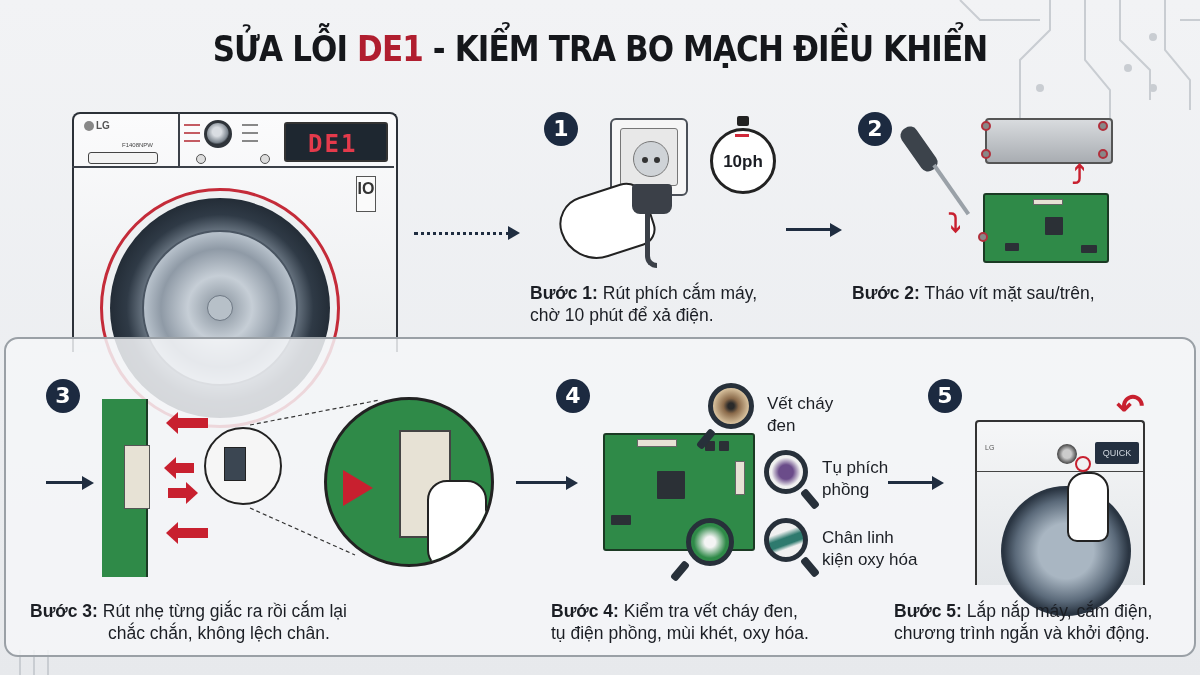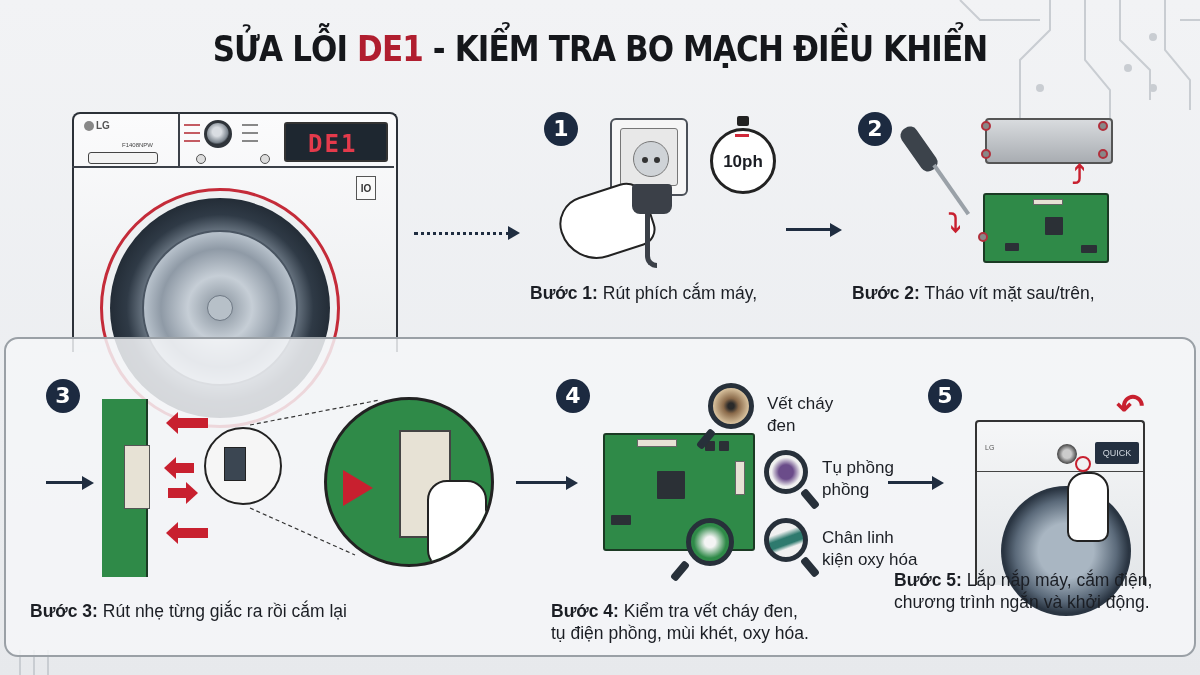--- a/index.html
+++ b/index.html
@@ -30,21 +30,21 @@
   .lg-logo { position: absolute; left: 12px; top: 8px; font-size: 10px; font-weight: bold; color: #555; display: flex; align-items: center; gap: 2px; }
   .lg-logo .dot { width: 10px; height: 10px; border-radius: 50%; background: #888; display:inline-block; }
   .model { position: absolute; left: 50px; top: 30px; font-size: 6px; color: #444; }
   .drawer { position: absolute; left: 16px; top: 40px; width: 70px; height: 12px; border: 1.5px solid #444; border-radius: 3px; background: #f3f3f3; }
   .knob { position: absolute; left: 132px; top: 8px; width: 28px; height: 28px; border-radius: 50%; background: radial-gradient(circle at 45% 40%, #d9dde2 25%, #7c858e 60%, #2f343a 70%); border: 3px solid #2f343a; }
   .ledbar { position: absolute; width: 16px; height: 2px; background: #c45b62; }
   .ledbar.g { background: #888; }
   .btn-round { position: absolute; width: 10px; height: 10px; border-radius: 50%; border: 1.5px solid #555; background: #ddd; }
   .display { position: absolute; left: 212px; top: 10px; width: 104px; height: 40px; background: #1e2730; border-radius: 3px; border: 2px solid #333; }
   .display .txt { position: absolute; left: 22px; top: 6px; color: #e33a4b; font-family: "DejaVu Sans Mono", monospace; font-size: 24px; font-weight: bold; letter-spacing: 2px; }
-  .energy { position: absolute; left: 284px; top: 64px; width: 20px; height: 24px; border: 1.5px solid #555; font-size: 10px; font-weight: bold; text-align: center; line-height: 24px; color: #333; background: #fafafa; }
+  .energy { position: absolute; left: 284px; top: 64px; width: 20px; height: 36px; border: 1.5px solid #555; font-size: 16px; font-weight: bold; text-align: center; line-height: 24px; color: #333; background: #fafafa; }
   .door-outer { position: absolute; left: 28px; top: 76px; width: 240px; height: 240px; border-radius: 50%; border: 3px solid #c42b39; background: #eef0f2; }
   .door-ring { position: absolute; left: 38px; top: 86px; width: 220px; height: 220px; border-radius: 50%; background: radial-gradient(circle, #9aa7b4 40%, #2f3a46 60%, #222b35 72%, #3b4652 74%); }
   .door-glass { position: absolute; left: 70px; top: 118px; width: 156px; height: 156px; border-radius: 50%; background: radial-gradient(circle at 50% 50%, #9aa4ae 10%, #c6ced6 30%, #8f9aa6 55%, #b6c0ca 70%); border: 2px solid #4a5562; }
   .door-hub { position: absolute; left: 135px; top: 183px; width: 26px; height: 26px; border-radius: 50%; background: #b7c0c8; border: 1px solid #6e7884; }
 
   .dotted-arrow { position: absolute; left: 414px; top: 232px; width: 96px; height: 2px; border-top: 3px dotted #1f2d40; }
   .arrow-head { position: absolute; width: 0; height: 0; border-top: 7px solid transparent; border-bottom: 7px solid transparent; border-left: 12px solid #1f2d40; }
   .solid-arrow { position: absolute; height: 3px; background: #1f2d40; }
 
   .badge {
@@ -166,20 +166,21 @@
     </div>
   </div>
 <div class="hand1"></div>
 <div class="plug"></div>
 <div class="cord"></div>
 <div class="timer-top"></div>
 <div class="timer"><span>10ph</span></div>
 <div class="timer-mark"></div>
 <div class="caption" style="left:530px;top:282px">
   <b>Bước 1:</b><span> Rút phích cắm máy,</span><br>
+  <span>chờ 10 phút để xả điện.</span>
 </div>
 
 <div class="solid-arrow" style="left:786px;top:228px;width:46px"></div>
 <div class="arrow-head" style="left:830px;top:223px"></div>
 
 <div class="badge" style="left:858px;top:112px">2</div>
 <div class="screwdriver-handle"></div>
 <div class="screwdriver-shaft"></div>
 <div class="cover"></div>
 <div class="screw" style="left:981px;top:121px"></div>
@@ -217,20 +218,21 @@
   <line x1="250" y1="425" x2="380" y2="400" stroke="#333" stroke-width="1.2" stroke-dasharray="4,3"></line>
   <line x1="250" y1="508" x2="355" y2="555" stroke="#333" stroke-width="1.2" stroke-dasharray="4,3"></line>
 </svg>
 <div class="zoom-big">
   <div style="position:absolute;left:72px;top:30px;width:52px;height:108px;background:#e7e2d5;border:2px solid #444"></div>
   <div style="position:absolute;left:16px;top:70px;width:0;height:0;border-top:18px solid transparent;border-bottom:18px solid transparent;border-left:30px solid #c8202f"></div>
   <div style="position:absolute;left:100px;top:80px;width:60px;height:90px;background:#fff;border:2px solid #222;border-radius:20px"></div>
 </div>
 <div class="caption" style="left:30px;top:600px">
   <b>Bước 3:</b><span> Rút nhẹ từng giắc ra rồi cắm lại</span><br>
+  <span style="padding-left:78px">chắc chắn, không lệch chân.</span>
 </div>
 
 <div class="solid-arrow" style="left:516px;top:481px;width:52px"></div>
 <div class="arrow-head" style="left:566px;top:476px"></div>
 
 <div class="badge" style="left:556px;top:379px">4</div>
 <div class="pcb pcb4">
   <div class="chip" style="left:52px;top:36px;width:28px;height:28px"></div>
   <div class="conn" style="left:32px;top:4px;width:40px;height:8px"></div>
   <div class="chip" style="left:100px;top:6px;width:10px;height:10px"></div>
@@ -240,37 +242,37 @@
 </div>
 <div class="lens" style="left:708px;top:383px;width:46px;height:46px;background:radial-gradient(circle,#2a2a2a 12%,#8a6a4a 30%,#d8c29e 70%)"></div>
 <div class="lens-handle" style="left:702px;top:428px;transform:rotate(40deg)"></div>
 <div class="lens" style="left:764px;top:450px;width:44px;height:44px;background:radial-gradient(circle,#6b4c8a 30%,#f0f0f0 60%)"></div>
 <div class="lens-handle" style="left:806px;top:488px;transform:rotate(-40deg)"></div>
 <div class="lens" style="left:764px;top:518px;width:44px;height:44px;background:linear-gradient(160deg,#f0f0f0 30%,#2e7a6e 45%,#2e7a6e 60%,#f0f0f0 70%)"></div>
 <div class="lens-handle" style="left:806px;top:556px;transform:rotate(-40deg)"></div>
 <div class="lens" style="left:686px;top:518px;width:48px;height:48px;background:radial-gradient(circle,#f4f4f4 20%,#2f8a48 60%)"></div>
 <div class="lens-handle" style="left:676px;top:560px;transform:rotate(40deg)"></div>
 <div class="lbl" style="left:767px;top:393px"><span>Vết cháy</span><br><span>đen</span></div>
-<div class="lbl" style="left:822px;top:457px"><span>Tụ phồng</span><br><span>phồng</span></div>
+<div class="lbl" style="left:822px;top:457px"><span>Tụ phích</span><br><span>phồng</span></div>
 <div class="lbl" style="left:822px;top:527px"><span>Chân linh</span><br><span>kiện oxy hóa</span></div>
 <div class="caption" style="left:551px;top:600px">
   <b>Bước 4:</b><span> Kiểm tra vết cháy đen,</span><br>
   <span>tụ điện phồng, mùi khét, oxy hóa.</span>
 </div>
 
 <div class="solid-arrow" style="left:888px;top:481px;width:46px"></div>
 <div class="arrow-head" style="left:932px;top:476px"></div>
 
 <div class="badge" style="left:928px;top:379px">5</div>
 <div class="washer5">
   <div style="position:absolute;left:0;top:18px;width:166px;height:32px;border-bottom:1.5px solid #444"></div>
   <div style="position:absolute;left:8px;top:22px;font-size:7px;color:#555">LG</div>
   <div style="position:absolute;left:80px;top:22px;width:20px;height:20px;border-radius:50%;background:radial-gradient(circle,#ccc 30%,#444 70%)"></div>
   <div style="position:absolute;left:98px;top:34px;width:16px;height:16px;border-radius:50%;border:2.5px solid #c8202f"></div>
   <div style="position:absolute;left:118px;top:20px;width:44px;height:22px;background:#243040;border-radius:2px;color:#cfd6de;font-size:9px;text-align:center;line-height:22px">QUICK</div>
   <div style="position:absolute;left:24px;top:64px;width:130px;height:130px;border-radius:50%;background:radial-gradient(circle,#a9b6c2 30%,#5b6a7a 55%,#2a3542 68%)"></div>
   <div style="position:absolute;left:90px;top:50px;width:42px;height:70px;background:#fff;border:2px solid #222;border-radius:18px 18px 10px 10px"></div>
 </div>
 <div class="red-arrow" style="left:1116px;top:386px;font-size:34px">↶</div>
-<div class="caption" style="left:894px;top:569px">
+<div class="caption" style="left:894px;top:600px">
   <b>Bước 5:</b><span> Lắp nắp máy, cắm điện,</span><br>
   <span>chương trình ngắn và khởi động.</span>
 </div>
 
 </body></html>

